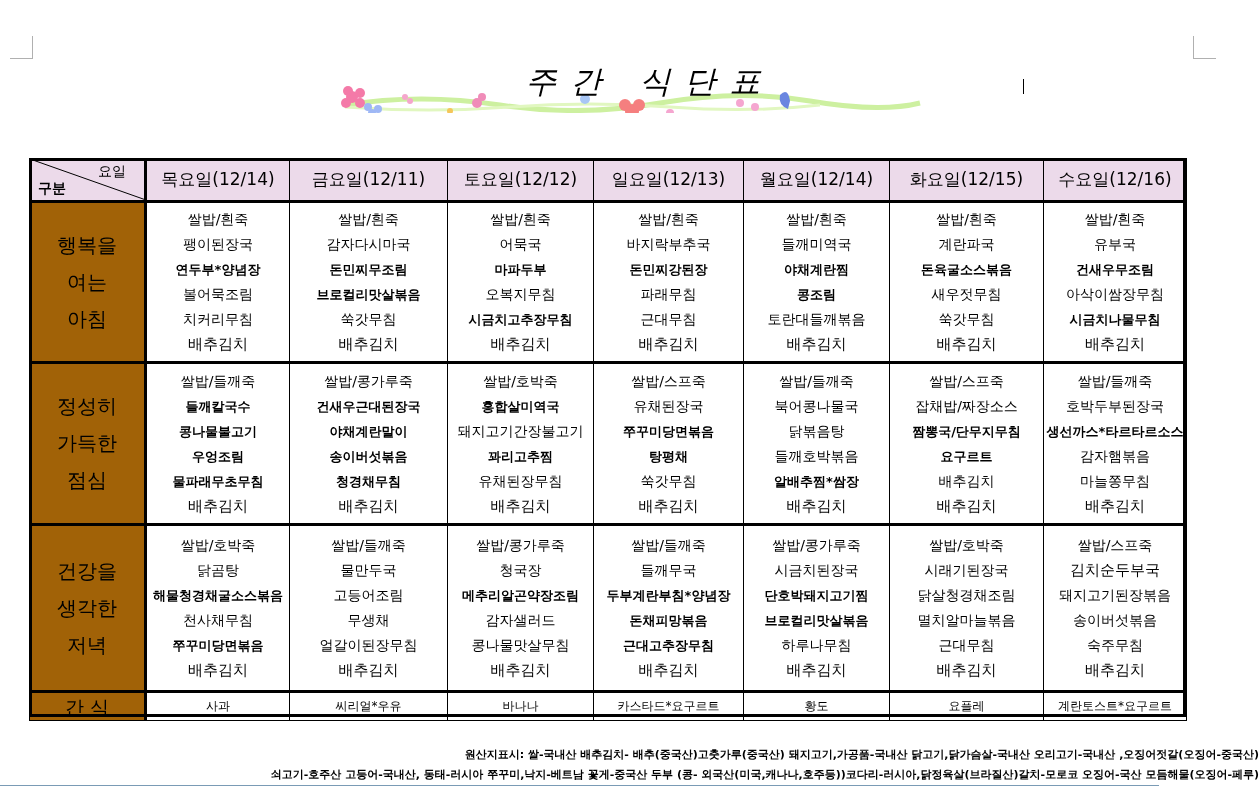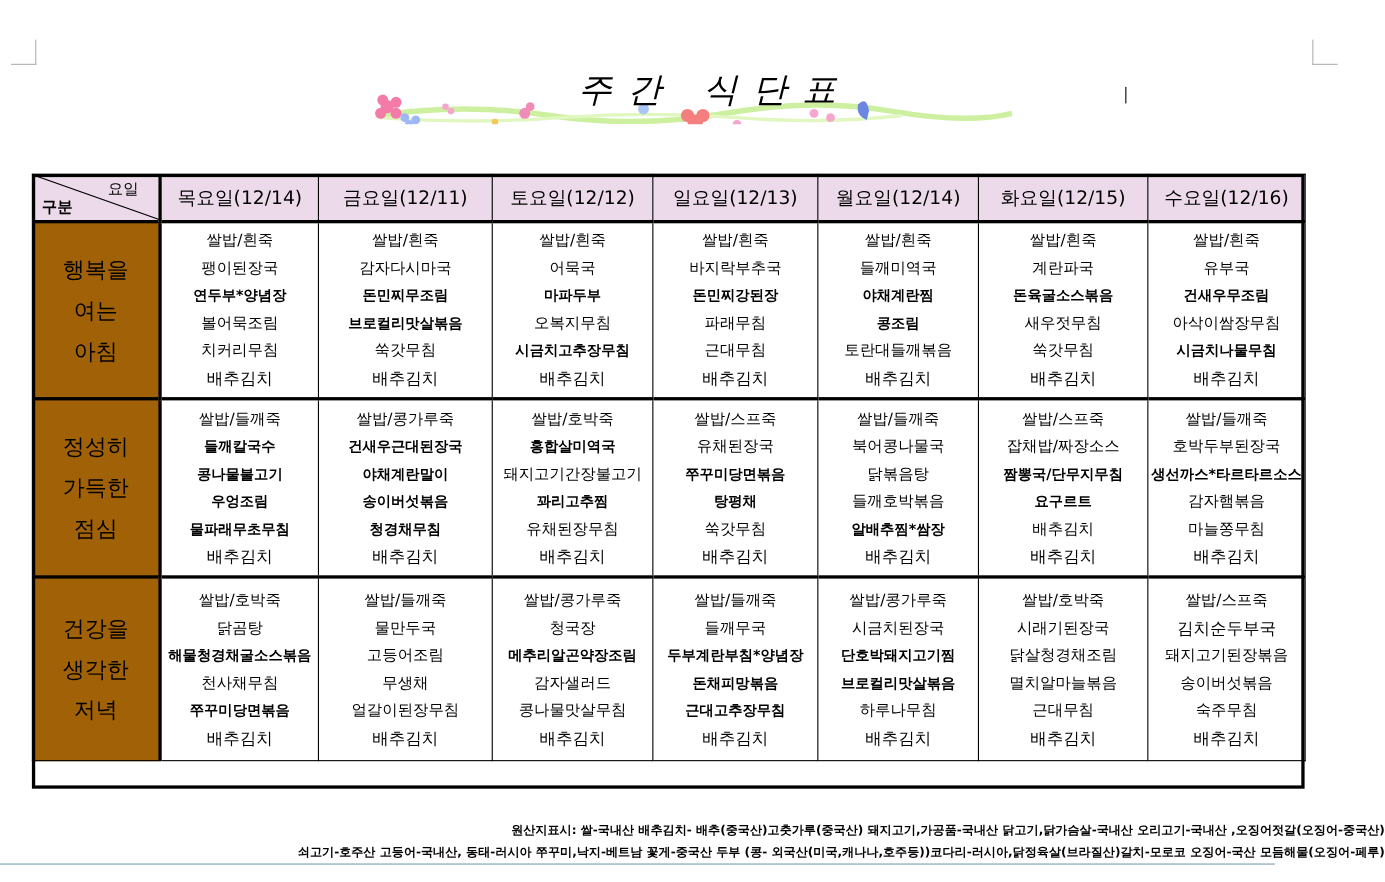--- a/index.html
+++ b/index.html
@@ -345,19 +345,29 @@
       <span>쌀밥/스프죽</span>
       <span class="big">김치순두부국</span>
       <span>돼지고기된장볶음</span>
       <span>송이버섯볶음</span>
       <span>숙주무침</span>
       <span class="big">배추김치</span>
     </div>
         </td>
   </tr>
 
+  <tr class="row-sep snack">
+    <td class="cat">간 식</td>
+    <td>사과</td>
+    <td>씨리얼*우유</td>
+    <td>바나나</td>
+    <td>카스타드*요구르트</td>
+    <td>황도</td>
+    <td>요플레</td>
+    <td>계란토스트*요구르트</td>
+  </tr>
 </tbody>
   </table>
 <div class="outer"></div>
 
 <div class="foot foot1">원산지표시: 쌀-국내산   배추김치- 배추(중국산)고춧가루(중국산) 돼지고기,가공품-국내산 닭고기,닭가슴살-국내산 오리고기-국내산 ,오징어젓갈(오징어-중국산)</div>
 <div class="foot foot2">쇠고기-호주산 고등어-국내산, 동태-러시아  쭈꾸미,낙지-베트남  꽃게-중국산  두부 (콩- 외국산(미국,캐나나,호주등))코다리-러시아,닭정육살(브라질산)갈치-모로코 오징어-국산 모듬해물(오징어-페루)</div>
 <div class="rule"></div>
 
 </body></html>

